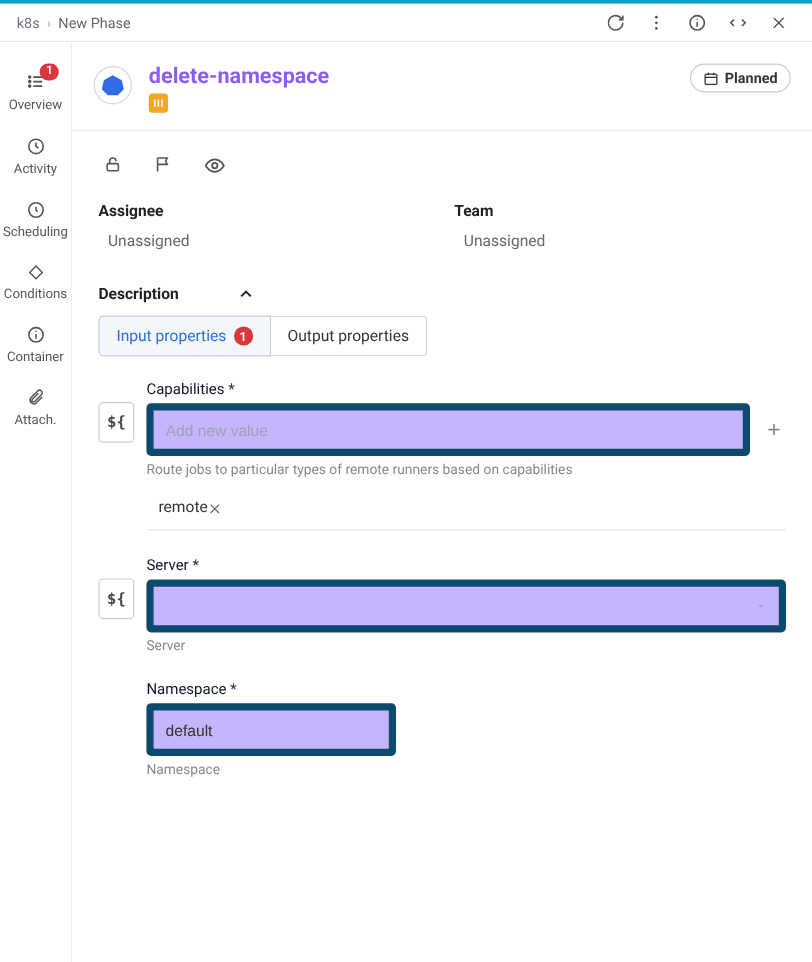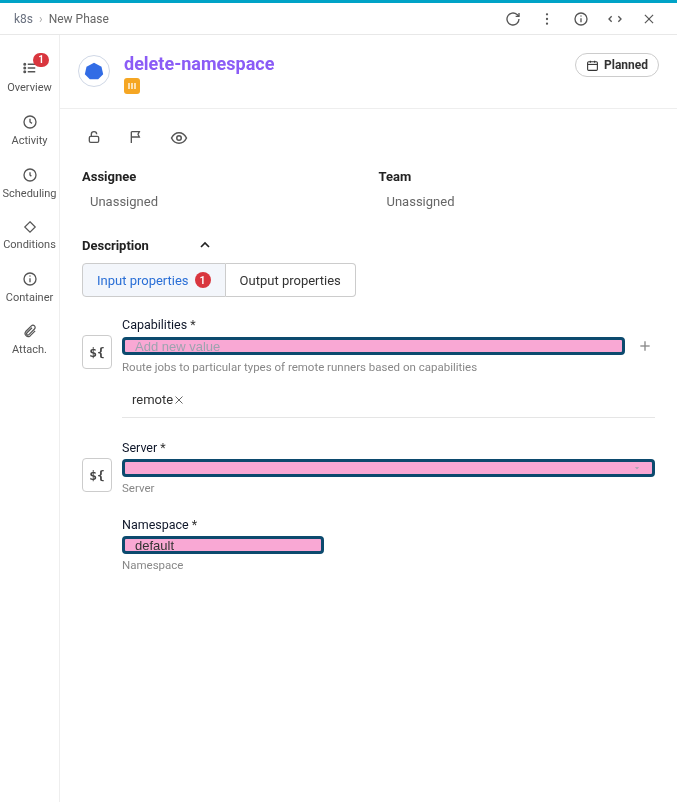--- a/index.html
+++ b/index.html
@@ -96,22 +96,22 @@
     width: 30px; height: 34px; border: 1px solid #ccc; border-radius: 4px;
     display: flex; align-items: center; justify-content: center; cursor: pointer;
     font-family: monospace; font-weight: 600; color: #444; font-size: 13px;
     flex-shrink: 0; margin-top: 18px;
   }
   .field-body { flex: 1; }
   .field-label { font-size: 12.5px; color: #0f172a; margin-bottom: 4px; }
   .req::after { content: " *"; color: #333; }
   .input-wrap { display: flex; align-items: center; gap: 10px; }
   .text-input, .select-input {
-    flex: 1; height: 18px; border: 3px solid #0c4a6e; border-radius: 4px;
-    padding: 0 10px; font-size: 13px; color: #333; background: #f9a8d4;
+    flex: 1; height: 44px; border: 6px solid #0c4a6e; border-radius: 4px;
+    padding: 0 10px; font-size: 13px; color: #333; background: #c4b5fd;
   }
   .text-input::placeholder { color: #9ca3af; }
   .select-input { display: flex; align-items: center; justify-content: space-between; cursor: pointer; color: #9ca3af; }
   .plus-btn {
     width: 20px; height: 20px; display: flex; align-items: center; justify-content: center;
     color: #888; cursor: pointer; font-size: 18px; flex-shrink: 0;
   }
   .help-text { font-size: 11.5px; color: #888; margin-top: 4px; }
   .chip-row {
     display: flex; align-items: center; 

